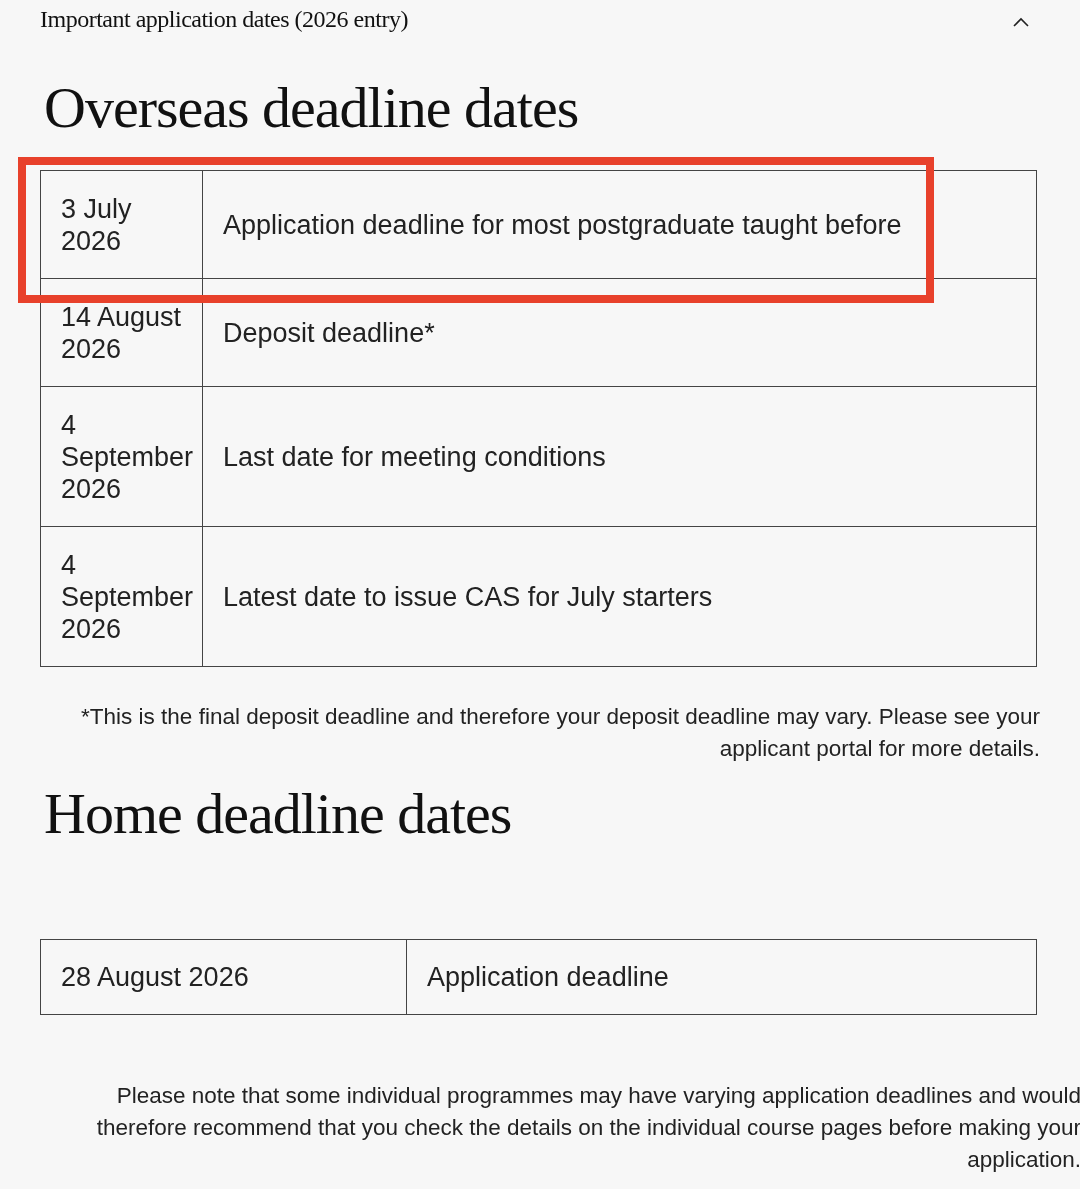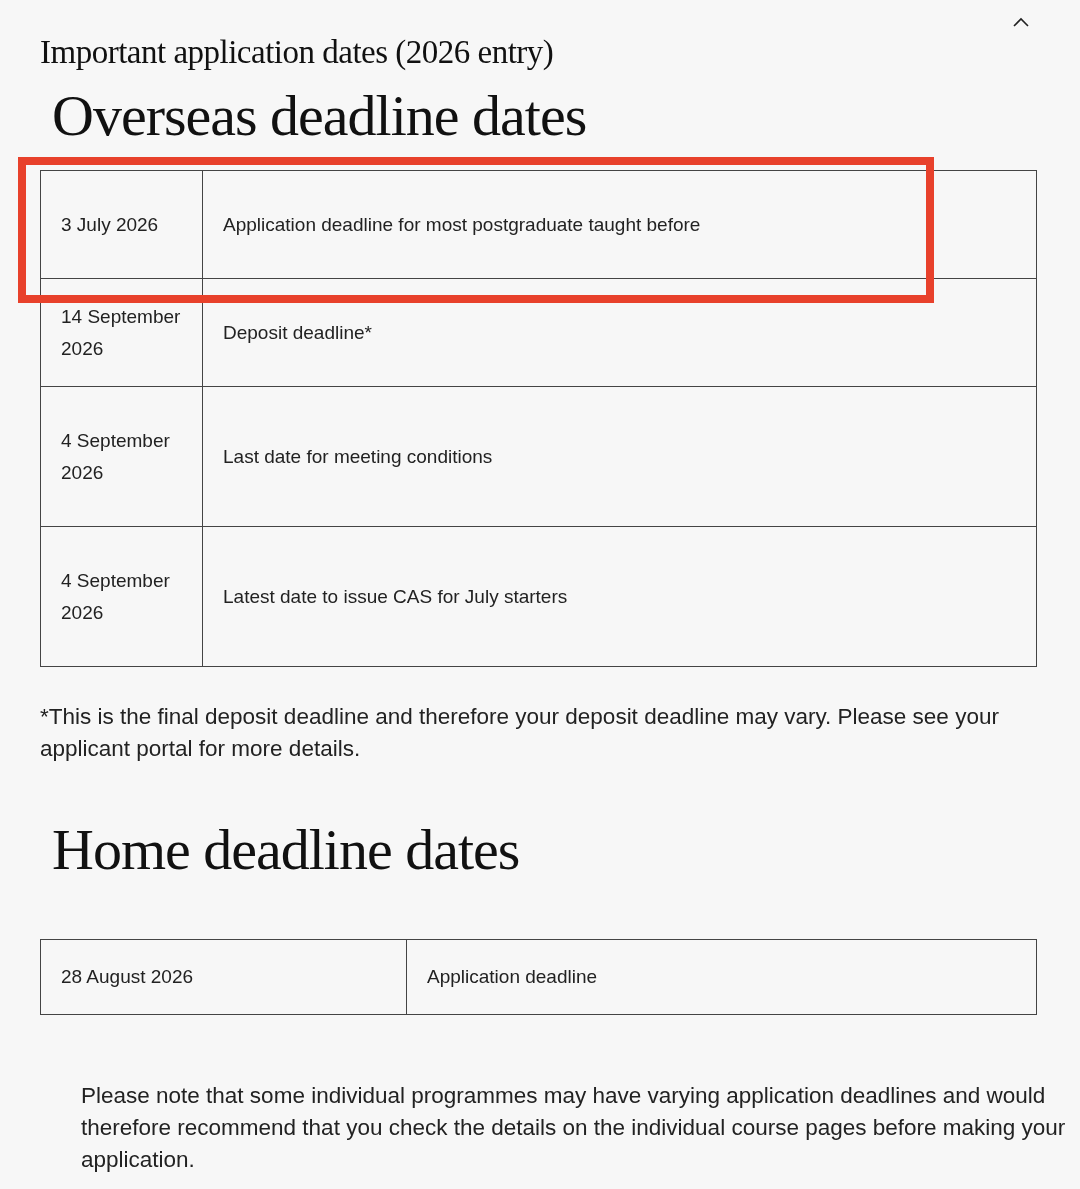--- a/index.html
+++ b/index.html
@@ -7,50 +7,50 @@
     width: 1080px; height: 1189px; overflow: hidden;
     background: #f7f7f7; color: #111;
     font-family: "Liberation Sans", sans-serif;
     position: relative;
   }
   .accordion-header {
     position: absolute; left: 40px; top: 0; width: 1000px; height: 56px;
   }
   .accordion-title {
     position: absolute; left: 0; top: 6px;
-    font-family: "Liberation Serif", serif; font-size: 33px; letter-spacing: -0.5px;
-    color: #111; white-space: nowrap; margin-top: 28px;
+    font-family: "Liberation Serif", serif; font-size: 24px; letter-spacing: -0.5px;
+    color: #111; white-space: nowrap;
   }
   .chevron {
     position: absolute; left: 972px; top: 14px; width: 18px; height: 18px;
   }
   h2 {
-    position: absolute; left: 40px; margin: 12px;
+    position: absolute; left: 40px; margin: 4px;
     font-family: "Liberation Serif", serif; font-weight: normal;
     font-size: 58px; letter-spacing: -1px; color: #111; white-space: nowrap;
   }
   #h-overseas { top: 70px; }
-  #h-home { top: 804px; }
+  #h-home { top: 776px; }
   table {
     position: absolute; left: 40px; width: 997px;
     border-collapse: collapse; table-layout: fixed;
-    font-size: 19px; color: #222;
+    font-size: 27px; color: #222;
   }
   td { border: 1.5px solid #444; vertical-align: middle; padding: 0 20px; line-height: 32px; }
   #overseas-table { top: 170px; }
   #overseas-table col.c1 { width: 162px; }
   #overseas-table tr.r0 td { height: 107px; }
   #overseas-table tr.r1 td { height: 107px; }
   #overseas-table tr.r2 td, #overseas-table tr.r3 td { height: 139px; }
   #home-table { top: 895px; margin-top: 44px; }
   #home-table col.c1 { width: 366px; }
   #home-table td { height: 74px; }
   p {
     position: absolute; left: 40px; width: 1000px; margin: 0;
-    font-size: 22.5px; line-height: 32px; color: #222;
+    font-size: 22.5px; line-height: 32px; color: #222; text-align: right;
   }
   #footnote { top: 701px; }
   #note { top: 1080px; margin-left: 41px; }
   .highlight {
     position: absolute; left: 18px; top: 157px; width: 900px; height: 130px;
     border: 8px solid #e8412b; box-sizing: content-box; pointer-events: none;
   }
 </style>
 </head>
 <body>
@@ -70,21 +70,21 @@
   <colgroup>
       <col class="c1">
       <col>
     </colgroup>
   <tbody>
       <tr class="r0">
     <td>3 July 2026</td>
     <td>Application deadline for most postgraduate taught before</td>
   </tr>
   <tr class="r1">
-    <td>14 September 2026</td>
+    <td>14 August 2026</td>
     <td>Deposit deadline*</td>
   </tr>
   <tr class="r2">
     <td>4 September 2026</td>
     <td>Last date for meeting conditions</td>
   </tr>
   <tr class="r3">
     <td>4 September 2026</td>
     <td>Latest date to issue CAS for July starters</td>
   </tr>

